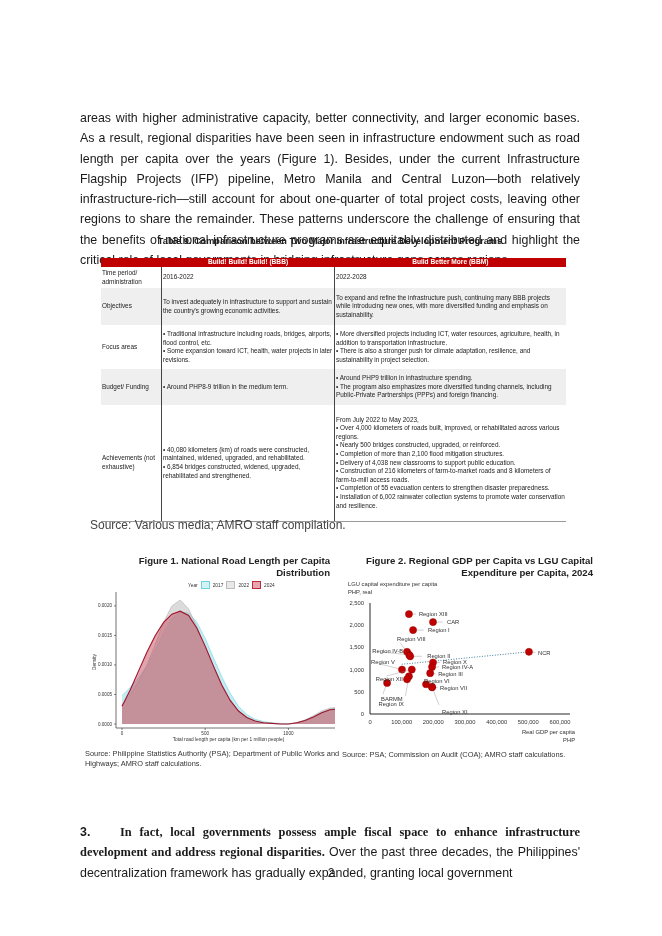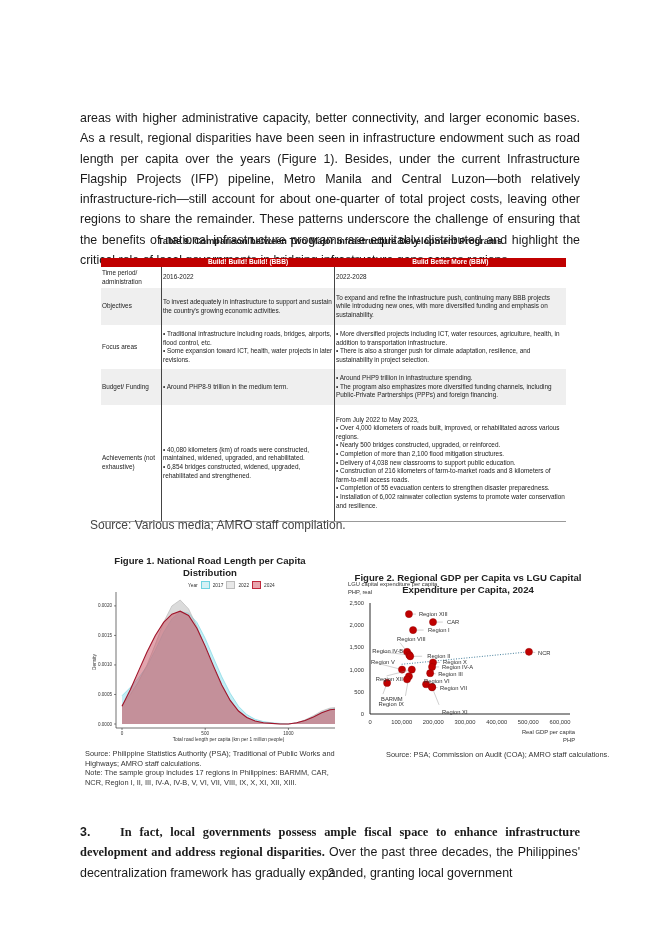--- a/index.html
+++ b/index.html
@@ -10,28 +10,28 @@
   table.cmp { position: absolute; top: 258px; left: 101px; width: 465px; border-collapse: collapse; font-size: 6.4px; line-height: 8.6px; color: #222; }
   table.cmp th { background: #c00000; color: #fff; font-weight: bold; font-size: 6.6px; height: 9px; padding: 0; text-align: center; }
   table.cmp th.blank { background: #c00000; }
   table.cmp td { padding: 2px 1px; vertical-align: middle; }
   table.cmp td.lab { width: 58px; padding-left: 1px; }
   table.cmp td.c1 { width: 170px; border-left: 1px solid #444; border-right: 1px solid #444; }
   table.cmp td.c2 { border-right: 0; }
   table.cmp tr.shade td { background: #efefef; }
   table.cmp tr.last td { border-bottom: 1px solid #999; }
   .source-t { position: absolute; top: 518px; left: 90px; font-size: 12px; color: #444; }
-  .fig-title { position: absolute; font-weight: bold; font-size: 9.6px; text-align: center; color: #222; line-height: 12px; }
+  .fig-title { position: absolute; font-weight: bold; font-size: 9.6px; text-align: right; color: #222; line-height: 12px; }
   .fig1-title { top: 555px; left: 90px; width: 240px; }
-  .fig2-title { top: 555px; left: 343px; width: 250px; margin-top: 17px; }
+  .fig2-title { top: 555px; left: 343px; width: 250px; }
   .legend { position: absolute; top: 581px; left: 188px; font-size: 4.8px; color: #333; display: flex; align-items: center; gap: 3px; }
   .legend .sw { display: inline-block; width: 7px; height: 6px; border: 1px solid; }
   svg { position: absolute; overflow: visible; }
   .note { position: absolute; left: 85px; top: 749px; width: 255px; font-size: 7.4px; line-height: 9.6px; color: #333; }
-  .src2 { position: absolute; left: 342px; top: 750px; font-size: 7.4px; color: #333; margin-left: 44px; }
+  .src2 { position: absolute; left: 342px; top: 750px; font-size: 7.4px; color: #333; }
   .ylab2 { position: absolute; left: 348px; top: 581px; font-size: 5.8px; line-height: 7.5px; color: #333; }
   .xlab2 { position: absolute; right: 87px; top: 728px; font-size: 5.8px; line-height: 8px; color: #333; text-align: right; }
   .para3 { top: 806px; }
   .para3 b { font-weight: bold; font-family: Liberation Serif, serif; }
   .num { display: inline-block; width: 40px; font-weight: bold; }
   .pageno { position: absolute; top: 866px; left: 0; width: 662px; text-align: center; font-size: 12px; color: #222; }
 </style>
 </head>
 <body>
 
@@ -232,20 +232,19 @@
     <text x="370.98333333333335" y="663.6" font-size="5.8" text-anchor="start" fill="#333" font-family="Liberation Sans, sans-serif">Region V</text>
     <text x="375.8" y="680.6" font-size="5.8" text-anchor="start" fill="#333" font-family="Liberation Sans, sans-serif">Region XII</text>
     <text x="403.95" y="706.26" font-size="5.8" text-anchor="end" fill="#333" font-family="Liberation Sans, sans-serif">Region IX</text>
     <text x="381.1" y="700.92" font-size="5.8" text-anchor="start" fill="#333" font-family="Liberation Sans, sans-serif">BARMM</text>
     <text x="424.05" y="683.252" font-size="5.8" text-anchor="start" fill="#333" font-family="Liberation Sans, sans-serif">Region VI</text>
     <text x="440.06666666666666" y="689.916" font-size="5.8" text-anchor="start" fill="#333" font-family="Liberation Sans, sans-serif">Region VII</text>
     <text x="442.06666666666666" y="714.36" font-size="5.8" text-anchor="start" fill="#333" font-family="Liberation Sans, sans-serif">Region XI</text>
   </svg>
 
 <div class="note">
-  <div>Source: Philippine Statistics Authority (PSA); Traditional of Public Works and Highways; AMRO staff calculations.</div>
-  <div>Note: The sample group includes 17 regions in Philippines: BARMM, CAR, NCR, Region I, II, III, IV-A, IV-B, V, VI, VII, VIII, IX, X, XI, XII, XIII.</div>
+  <div>Source: Philippine Statistics Authority (PSA); Department of Public Works and Highways; AMRO staff calculations.</div>
 </div>
 <div class="src2">Source: PSA; Commission on Audit (COA); AMRO staff calculations.</div>
 
 <div class="para para3"><span class="num">3.</span><b>In fact, local governments possess ample fiscal space to enhance infrastructure development and address regional disparities.</b><span> Over the past three decades, the Philippines' decentralization framework has gradually expanded, granting local government</span></div>
 
 <div class="pageno">2</div>
 
 </body></html>

